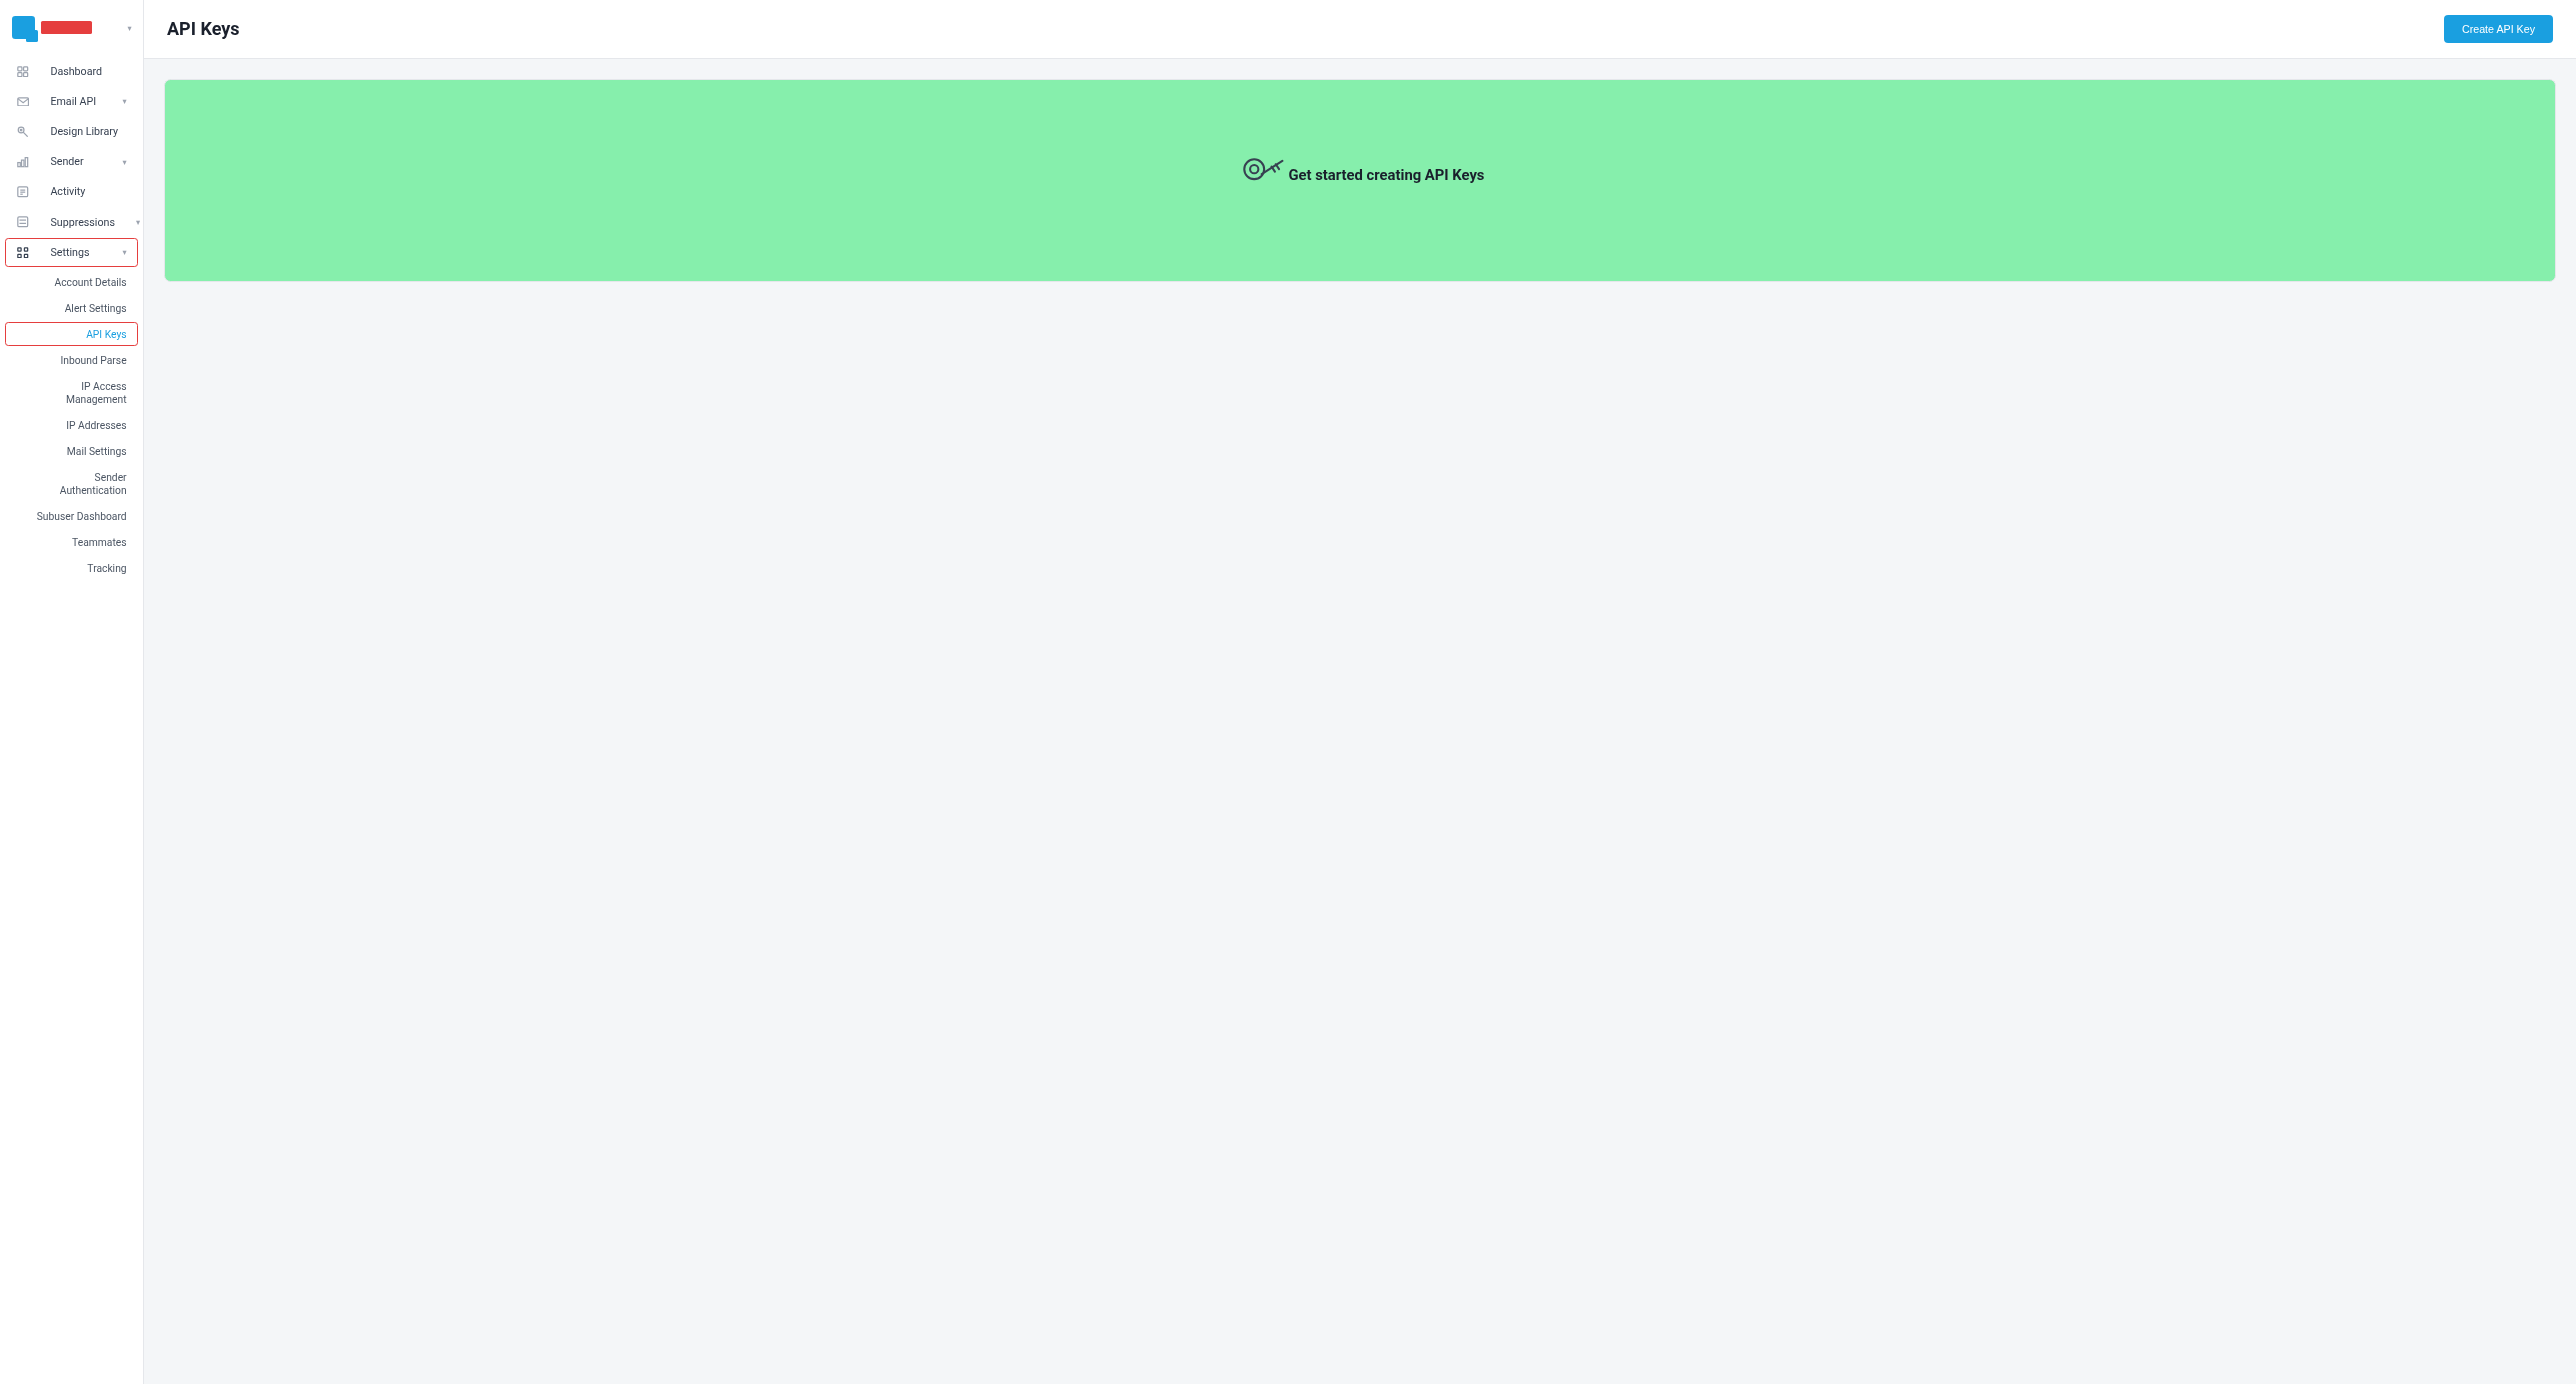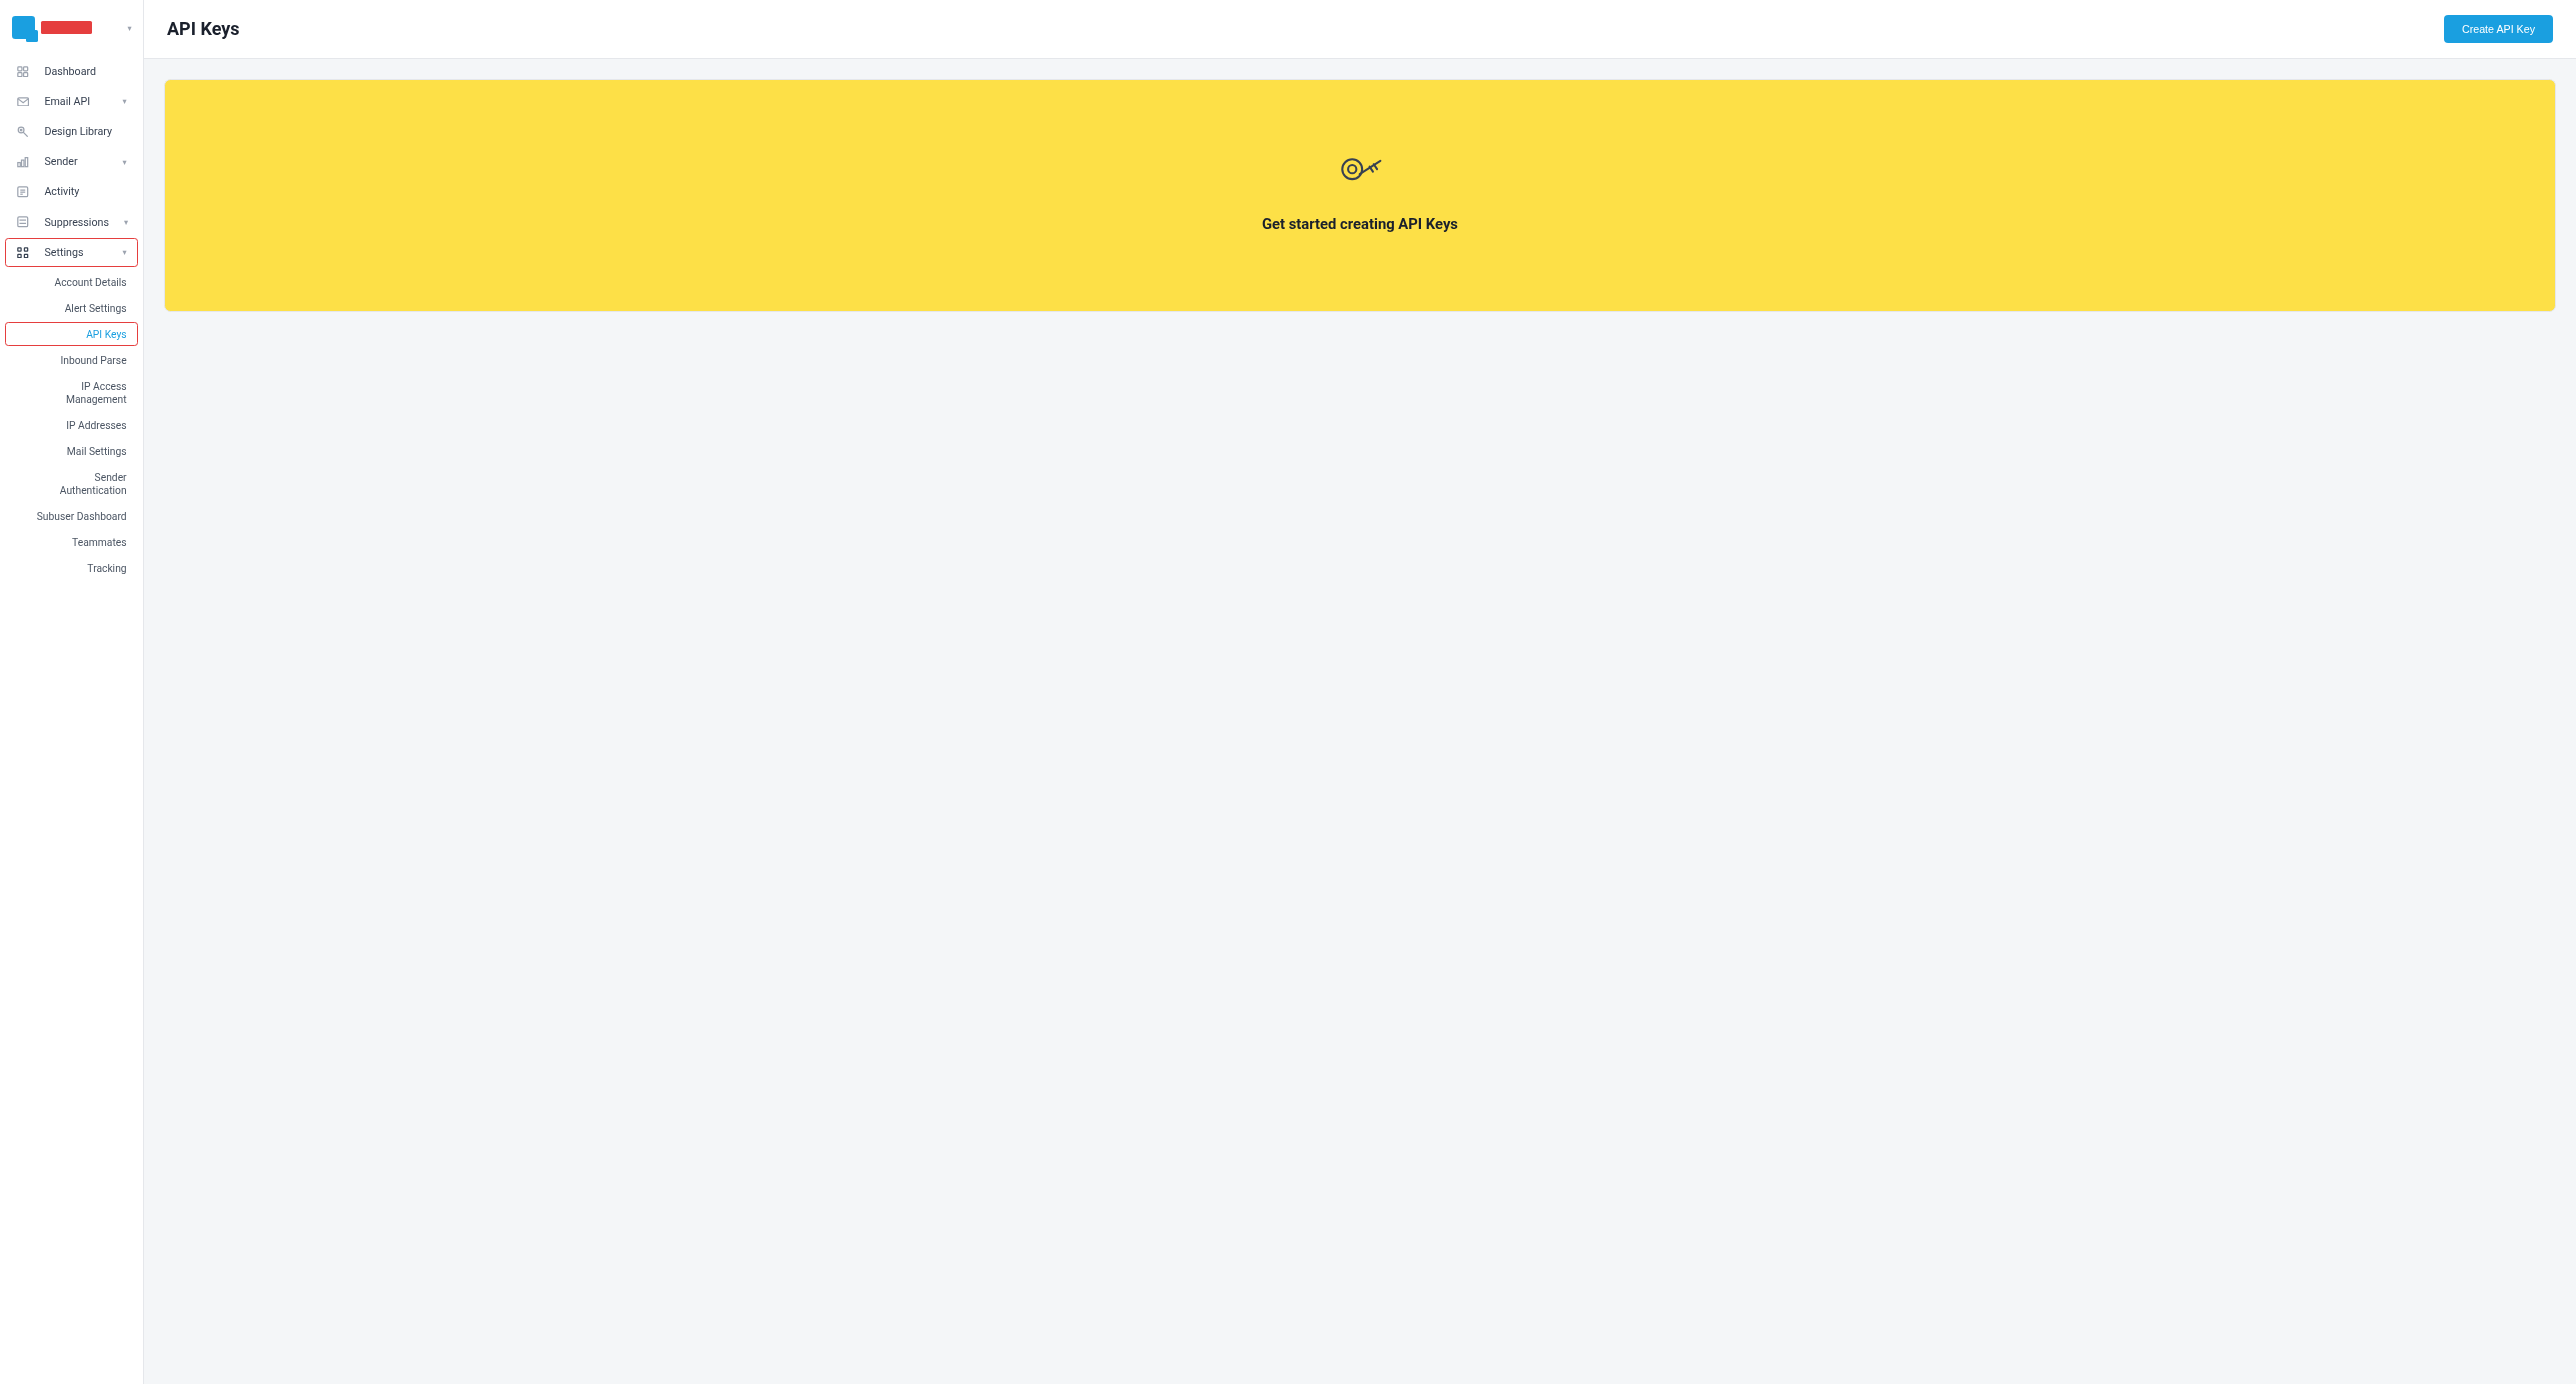--- a/index.html
+++ b/index.html
@@ -49,21 +49,21 @@
     }
 
     .nav-item {
       display: flex;
       align-items: center;
       padding: 8.2px 11.5px;
       cursor: pointer;
       color: #374151;
       font-size: 10.7px;
       font-weight: 400;
-      gap: 15px;
+      gap: 21px;
       border-radius: 3.3px;
       margin: 0.8px 4.9px;
       position: relative;
     }
     .nav-item.active {
       outline: 1.6px solid #e53e3e;
       outline-offset: -1.6px;
       align-items: center;
     }
     .nav-item .chevron {
@@ -135,26 +135,26 @@
     }
 
     #content {
       flex: 1;
       padding: 19.7px;
       overflow-y: auto;
       background: #f4f6f8;
     }
 
     .empty-state-card {
-      background: #fde047;
+      background: #86efac;
       border-radius: 6.6px;
       border: 0.8px solid #e5e7eb;
       padding: 66px 33px;
       display: flex;
-      flex-direction: column;
+      flex-direction: row;
       align-items: center;
       justify-content: center;
       text-align: center;
     }
 
     .key-icon {
       width: 53px; height: 53px;
       margin-bottom: 16.4px;
     }
 

